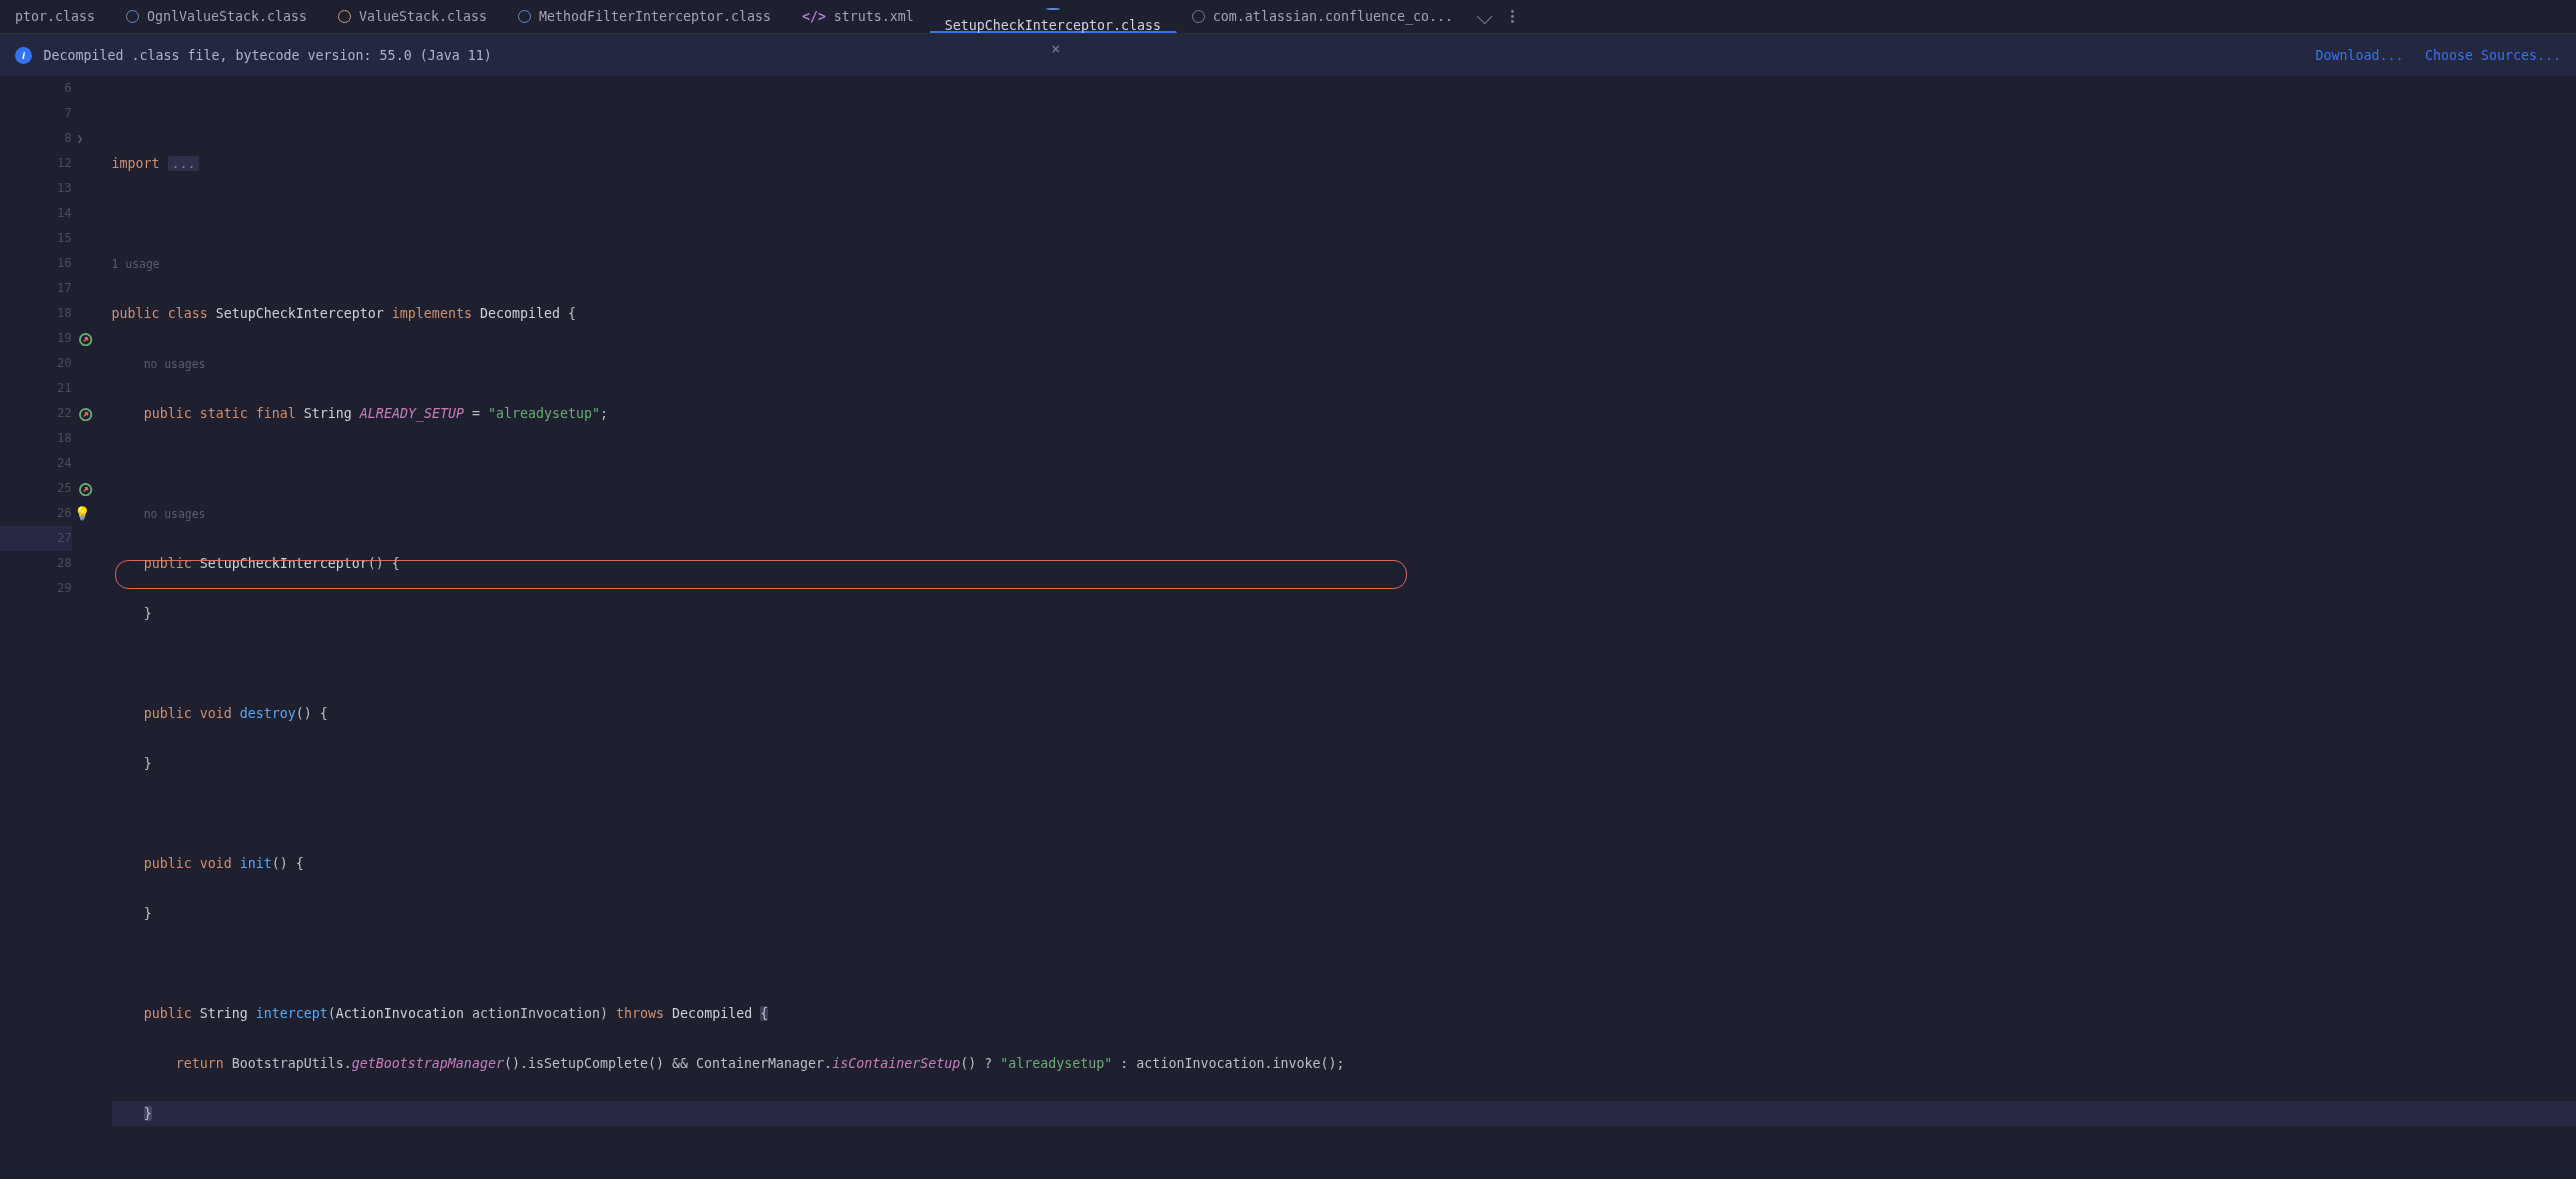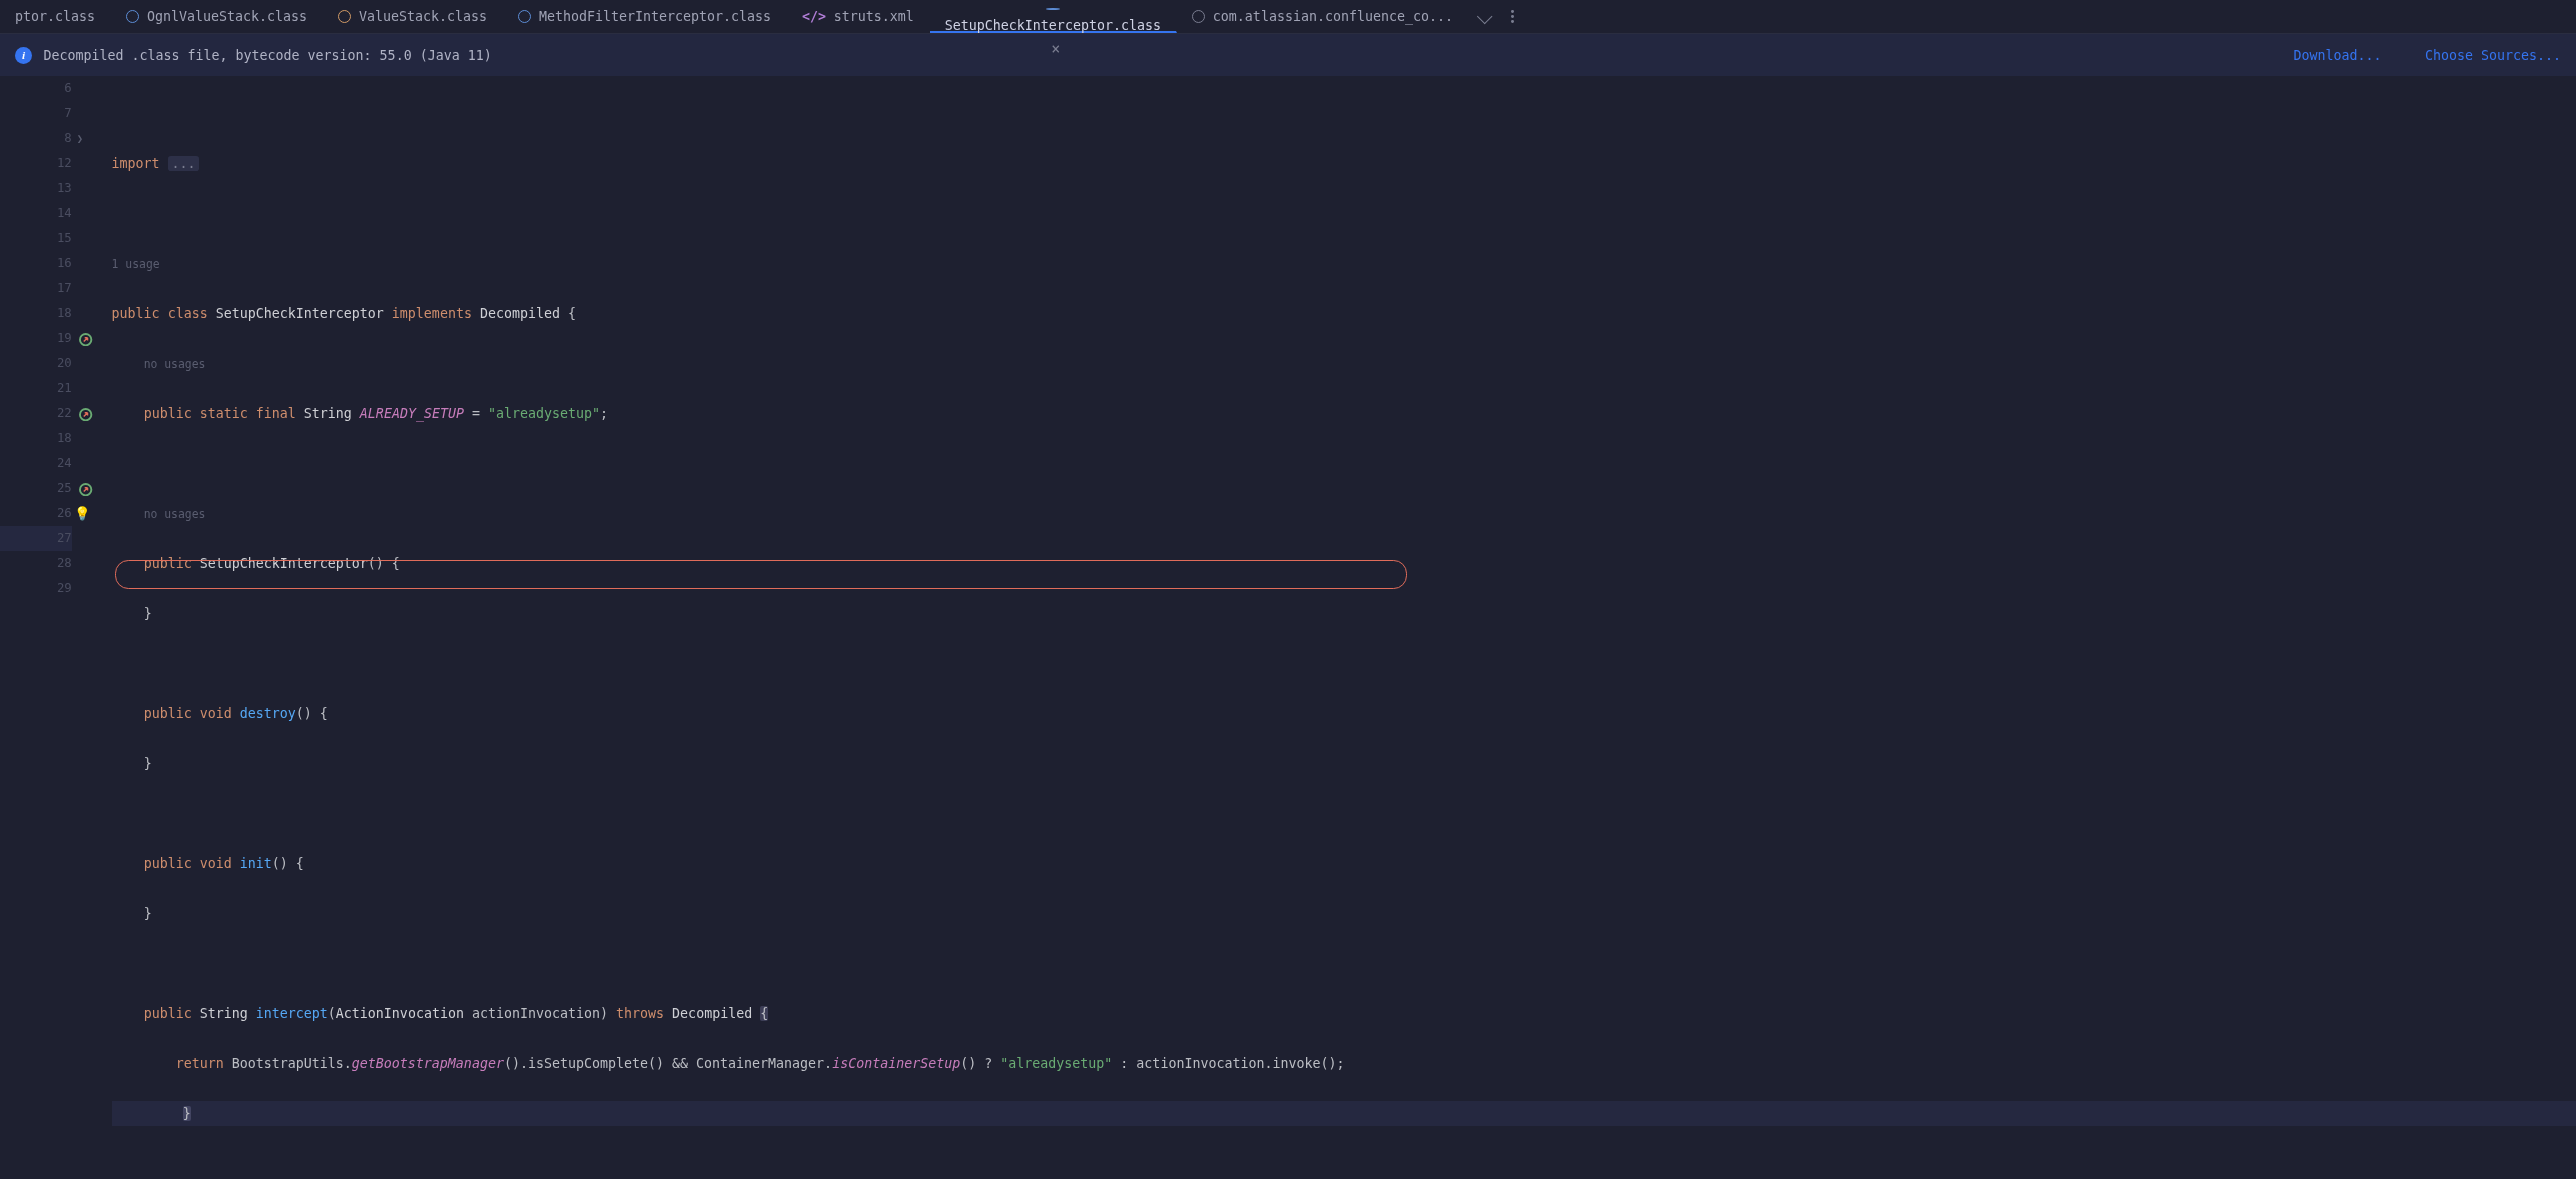--- a/index.html
+++ b/index.html
@@ -94,21 +94,21 @@
     align-items: center;
     justify-content: center;
     font-size: 11.4px;
   }
   .banner-text {
     color: #b0b3c5;
     flex: 1;
   }
   .banner-link {
     color: #3574f0;
-    margin-left: 32px;
+    margin-left: 10px;
     cursor: pointer;
   }
 
   
   .editor {
     display: flex;
     height: calc(100% - 76px);
     position: relative;
   }
   .gutter {
@@ -143,21 +143,21 @@
   }
   .code {
     flex: 1;
     line-height: 25px;
     white-space: pre;
     padding-left: 26.6px;
     font-size: 13.3px;
     position: relative;
   }
   .code-line { height: 25px; }
-  .caret-line { background: #252840; padding-left: 39px; }
+  .caret-line { background: #252840; }
   .fold-block {
     background: #2d3048;
     border-radius: 2.8px;
     padding: 0 3.8px;
     color: #7a7d90;
   }
 
   
   .kw { color: #cf8e6d; }
   .str { color: #6aab73; }

